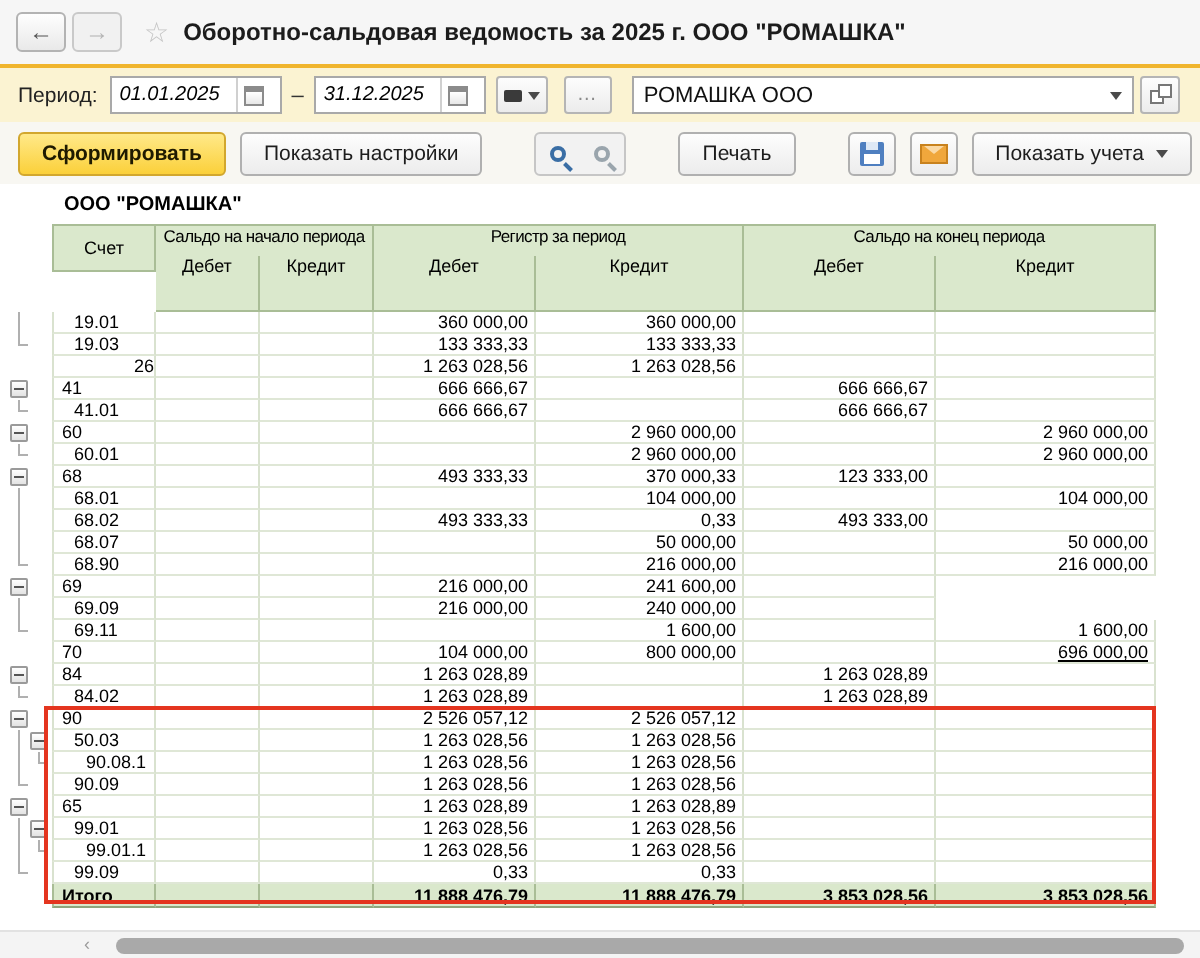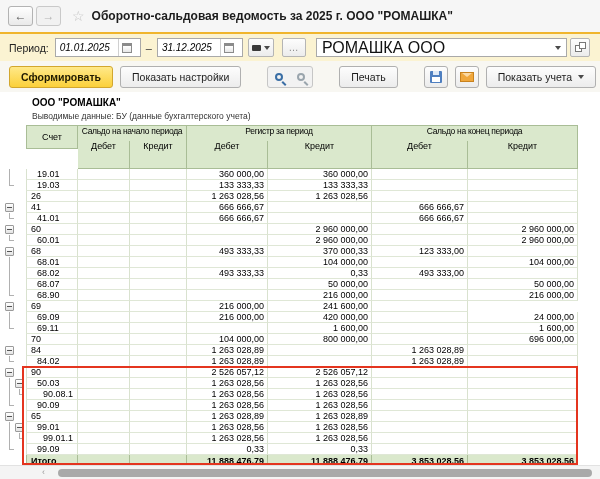--- a/index.html
+++ b/index.html
@@ -31,21 +31,21 @@
   .dash { margin:0 5px; font-size:11px; color:#333; }
   .ptool { height:19px; border:1px solid #b5b5b5; background:linear-gradient(#fdfdfd,#ececec);
     border-radius:2px; display:flex; align-items:center; justify-content:center; margin-left:5px; }
   .pick { width:26px; gap:3px; }
   .blkrect { width:9px; height:6px; background:#3a3a3a; border-radius:1px; }
   .tri { width:0; height:0; border-left:3px solid transparent; border-right:3px solid transparent;
     border-top:4px solid #4a4a4a; }
   .dots { width:24px; color:#8a8a8a; font-size:10px; letter-spacing:1px; margin-left:8px; }
   .combo { flex:1; height:19px; margin-left:10px; background:#fff; border:1px solid #a9a9a9;
     display:flex; align-items:center; }
-  .combo .val { flex:1; font-size:16px; padding-left:5px; color:#111; }
+  .combo .val { flex:1; font-size:11px; padding-left:5px; color:#111; }
   .combo .dd { width:16px; height:100%; display:flex; align-items:center; justify-content:center; }
   .choosebtn { width:20px; height:19px; margin-left:3px; border:1px solid #b5b5b5; border-radius:2px;
     background:linear-gradient(#fdfdfd,#ececec); position:relative; }
   .sq1 { position:absolute; left:4px; top:6px; width:7px; height:7px; border:1px solid #777; background:#fff; }
   .sq2 { position:absolute; left:8px; top:3px; width:7px; height:7px; border:1px solid #777; background:#fff; }
 
   
   .toolbar { height:31px; background:#f8f7f2; display:flex; align-items:center;
     padding-left:9px; gap:7px; }
   .btn { height:22px; border:1px solid #b0b0b0; border-radius:3px; padding:0 11px;
@@ -185,21 +185,20 @@
     </div>
   <button class="btn">
     <span>Показать учета</span>
     <span class="tri ddtri"></span>
   </button>
 </div>
 
 <div class="report">
   <div class="rhead">
     <div class="org">ООО "РОМАШКА"</div>
-    <div class="rsub">Выводимые данные: БУ (данные бухгалтерского учета)</div>
   </div>
 
   <div class="tbl">
     <div class="thr">
       <div class="th first acc" style="width:52px">Счет</div>
       <div class="th grp" style="width:109px;border-top:1px solid #a9bd96">Сальдо на начало периода</div>
       <div class="th grp" style="width:185px;border-top:1px solid #a9bd96">Регистр за период</div>
       <div class="th grp" style="width:206px;border-top:1px solid #a9bd96">Сальдо на конец периода</div>
     </div>
     <div class="thr" style="margin-top:-12px;margin-left:52px">
@@ -231,21 +230,21 @@
           <div class="cell num" style="width: 57px;"></div>
           <div class="cell num" style="width: 81px;">133 333,33</div>
           <div class="cell num" style="width: 104px;">133 333,33</div>
           <div class="cell num" style="width: 96px;"></div>
           <div class="cell num" style="width: 110px;"></div>
           <div class="l1" style="position: absolute; inset: 0px;">
             <div class="elb"></div>
           </div>
         </div>
         <div class="row">
-          <div class="cell acc lvl0" style="width: 52px;">26</div>
+          <div class="cell acc lvl0" style="width: 52px; text-align: right;">26</div>
           <div class="cell num" style="width: 52px;"></div>
           <div class="cell num" style="width: 57px;"></div>
           <div class="cell num" style="width: 81px;">1 263 028,56</div>
           <div class="cell num" style="width: 104px;">1 263 028,56</div>
           <div class="cell num" style="width: 96px;"></div>
           <div class="cell num" style="width: 110px;"></div>
         </div>
         <div class="row">
           <div class="cell acc lvl0" style="width: 52px;">41</div>
           <div class="cell num" style="width: 52px;"></div>
@@ -363,23 +362,22 @@
           <div class="cell num" style="width: 96px;"></div>
           <div class="l1" style="position: absolute; inset: 0px;">
             <div class="minusbox"></div>
           </div>
         </div>
         <div class="row">
           <div class="cell acc lvl1" style="width: 52px;">69.09</div>
           <div class="cell num" style="width: 52px;"></div>
           <div class="cell num" style="width: 57px;"></div>
           <div class="cell num" style="width: 81px;">216 000,00</div>
-          <div class="cell num" style="width: 104px;">420 000,00</div>
-          <div class="cell num" style="width: 96px;"></div>
-          <div class="cell num" style="width: 110px;">24 000,00</div>
+          <div class="cell num" style="width: 104px;">240 000,00</div>
+          <div class="cell num" style="width: 96px;"></div>
           <div class="l1" style="position: absolute; inset: 0px;">
             <div class="vline"></div>
           </div>
         </div>
         <div class="row">
           <div class="cell acc lvl1" style="width: 52px;">69.11</div>
           <div class="cell num" style="width: 52px;"></div>
           <div class="cell num" style="width: 57px;"></div>
           <div class="cell num" style="width: 81px;"></div>
           <div class="cell num" style="width: 104px;">1 600,00</div>
@@ -389,21 +387,21 @@
             <div class="elb"></div>
           </div>
         </div>
         <div class="row">
           <div class="cell acc lvl0" style="width: 52px;">70</div>
           <div class="cell num" style="width: 52px;"></div>
           <div class="cell num" style="width: 57px;"></div>
           <div class="cell num" style="width: 81px;">104 000,00</div>
           <div class="cell num" style="width: 104px;">800 000,00</div>
           <div class="cell num" style="width: 96px;"></div>
-          <div class="cell num" style="width: 110px;">696 000,00</div>
+          <div class="cell num" style="width: 110px; text-decoration: underline;">696 000,00</div>
         </div>
         <div class="row">
           <div class="cell acc lvl0" style="width: 52px;">84</div>
           <div class="cell num" style="width: 52px;"></div>
           <div class="cell num" style="width: 57px;"></div>
           <div class="cell num" style="width: 81px;">1 263 028,89</div>
           <div class="cell num" style="width: 104px;"></div>
           <div class="cell num" style="width: 96px;">1 263 028,89</div>
           <div class="cell num" style="width: 110px;"></div>
           <div class="l1" style="position: absolute; inset: 0px;">

